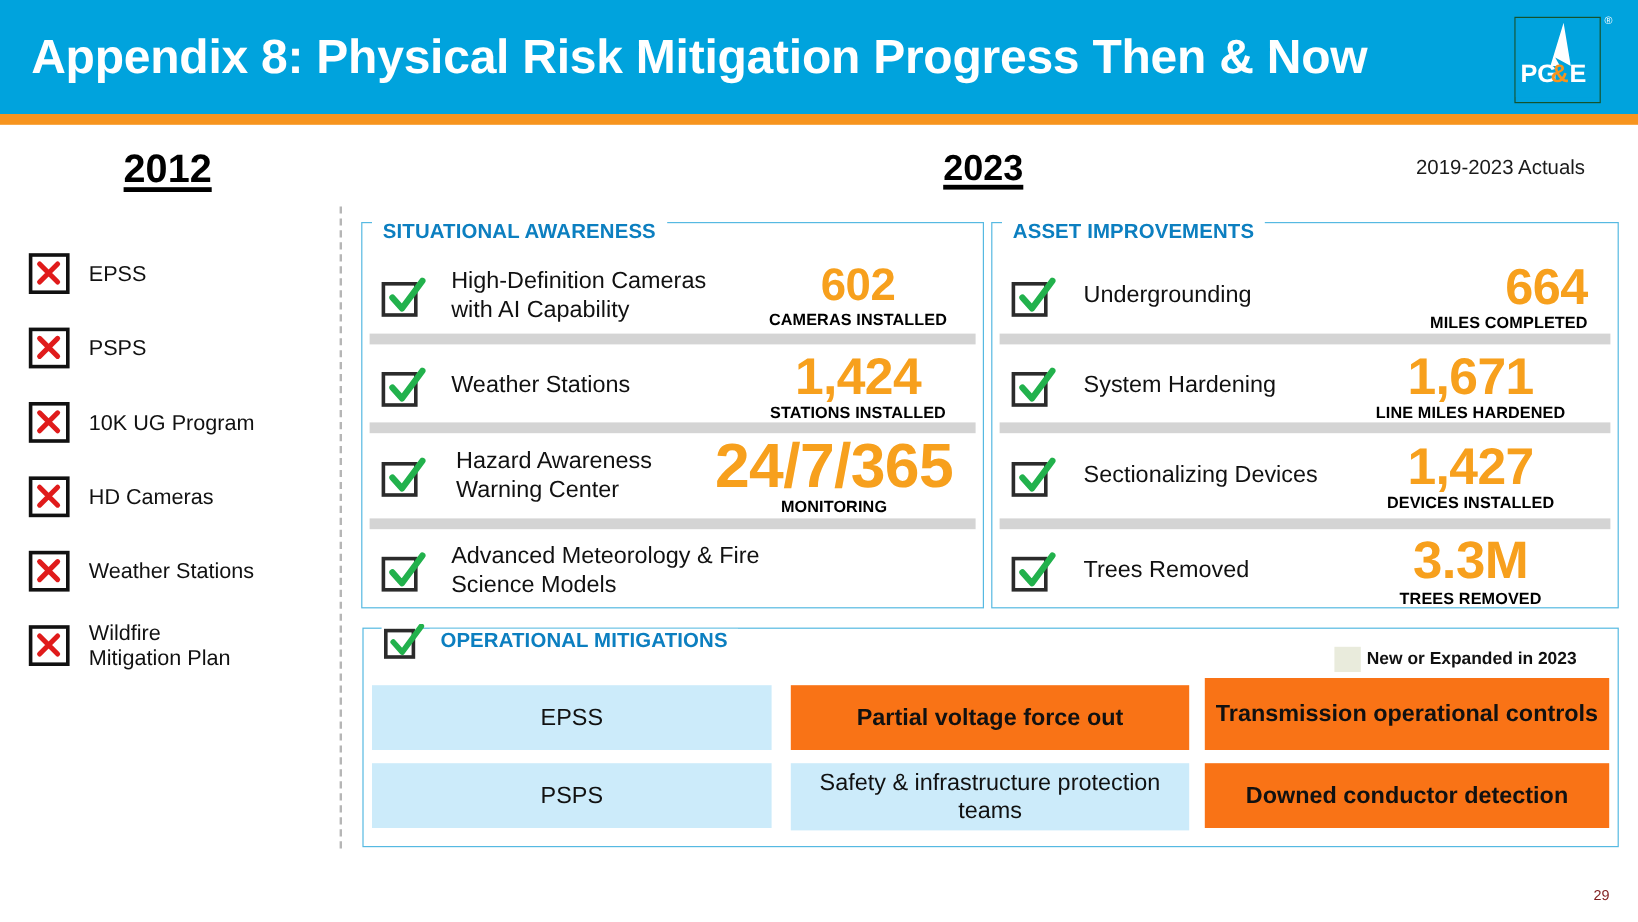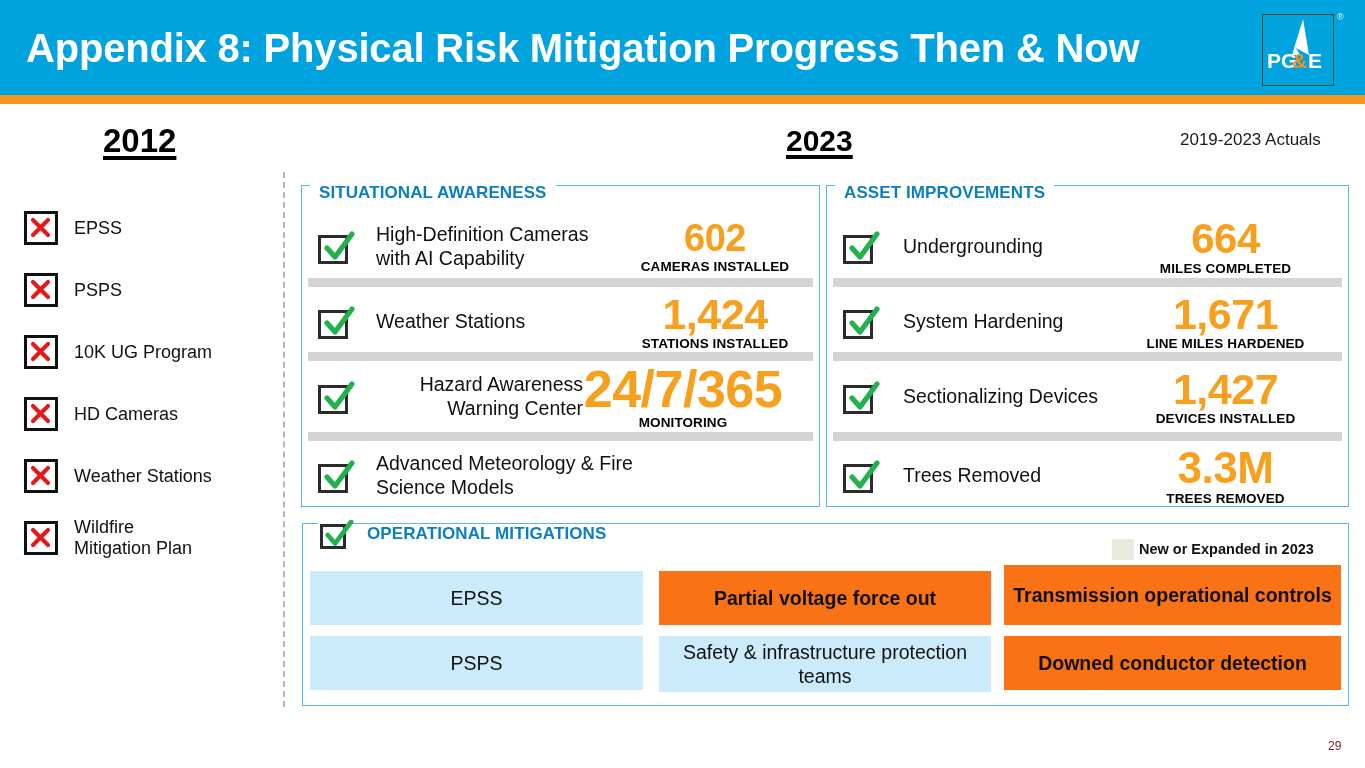--- a/index.html
+++ b/index.html
@@ -349,21 +349,21 @@
   </div>
   <div class="divider-bar" style="left:6px; top:166px; width:505px;"></div>
 
   <div class="mrow" style="top:180px; height:62px; padding:0 10px 0 16px;">
     <div class="chk">
       <div class="sq"></div>
       <svg width="34" height="34" viewBox="0 0 34 34">
           <path d="M6 17 L14 26 L31 3" stroke="#22B14C" stroke-width="5.2" fill="none" stroke-linecap="round" stroke-linejoin="round"></path>
         </svg>
     </div>
-    <div class="mlabel" style="margin-left:14px; max-width:215px;text-align:right;">Hazard Awareness Warning Center</div>
+    <div class="mlabel" style="margin-left:26px; max-width:215px;">Hazard Awareness Warning Center</div>
     <div class="mval" style="width:200px;">
       <span class="mnum" style="font-size:52px;">24/7/365</span>
       <span class="msub">MONITORING</span>
     </div>
   </div>
   <div class="divider-bar" style="left:6px; top:246px; width:505px;"></div>
 
   <div class="mrow" style="top:260px; height:60px; padding:0 10px 0 16px;">
     <div class="chk">
       <div class="sq"></div>
@@ -382,21 +382,21 @@
 
 <div class="panel panel-ai">
   <div class="mrow" style="top:30px; height:62px; padding:0 10px 0 16px;">
     <div class="chk">
       <div class="sq"></div>
       <svg width="34" height="34" viewBox="0 0 34 34">
           <path d="M6 17 L14 26 L31 3" stroke="#22B14C" stroke-width="5.2" fill="none" stroke-linecap="round" stroke-linejoin="round"></path>
         </svg>
     </div>
     <div class="mlabel" style="margin-left:24px; max-width:225px;">Undergrounding</div>
-    <div class="mval" style="width:195px;">
+    <div class="mval" style="width:195px;text-align:right;">
       <span class="mnum" style="font-size:42px;">664</span>
       <span class="msub">MILES COMPLETED</span>
     </div>
   </div>
   <div class="divider-bar" style="left:6px; top:92px; width:509px;"></div>
 
   <div class="mrow" style="top:107px; height:58px; padding:0 10px 0 16px;">
     <div class="chk">
       <div class="sq"></div>
       <svg width="34" height="34" viewBox="0 0 34 34">

